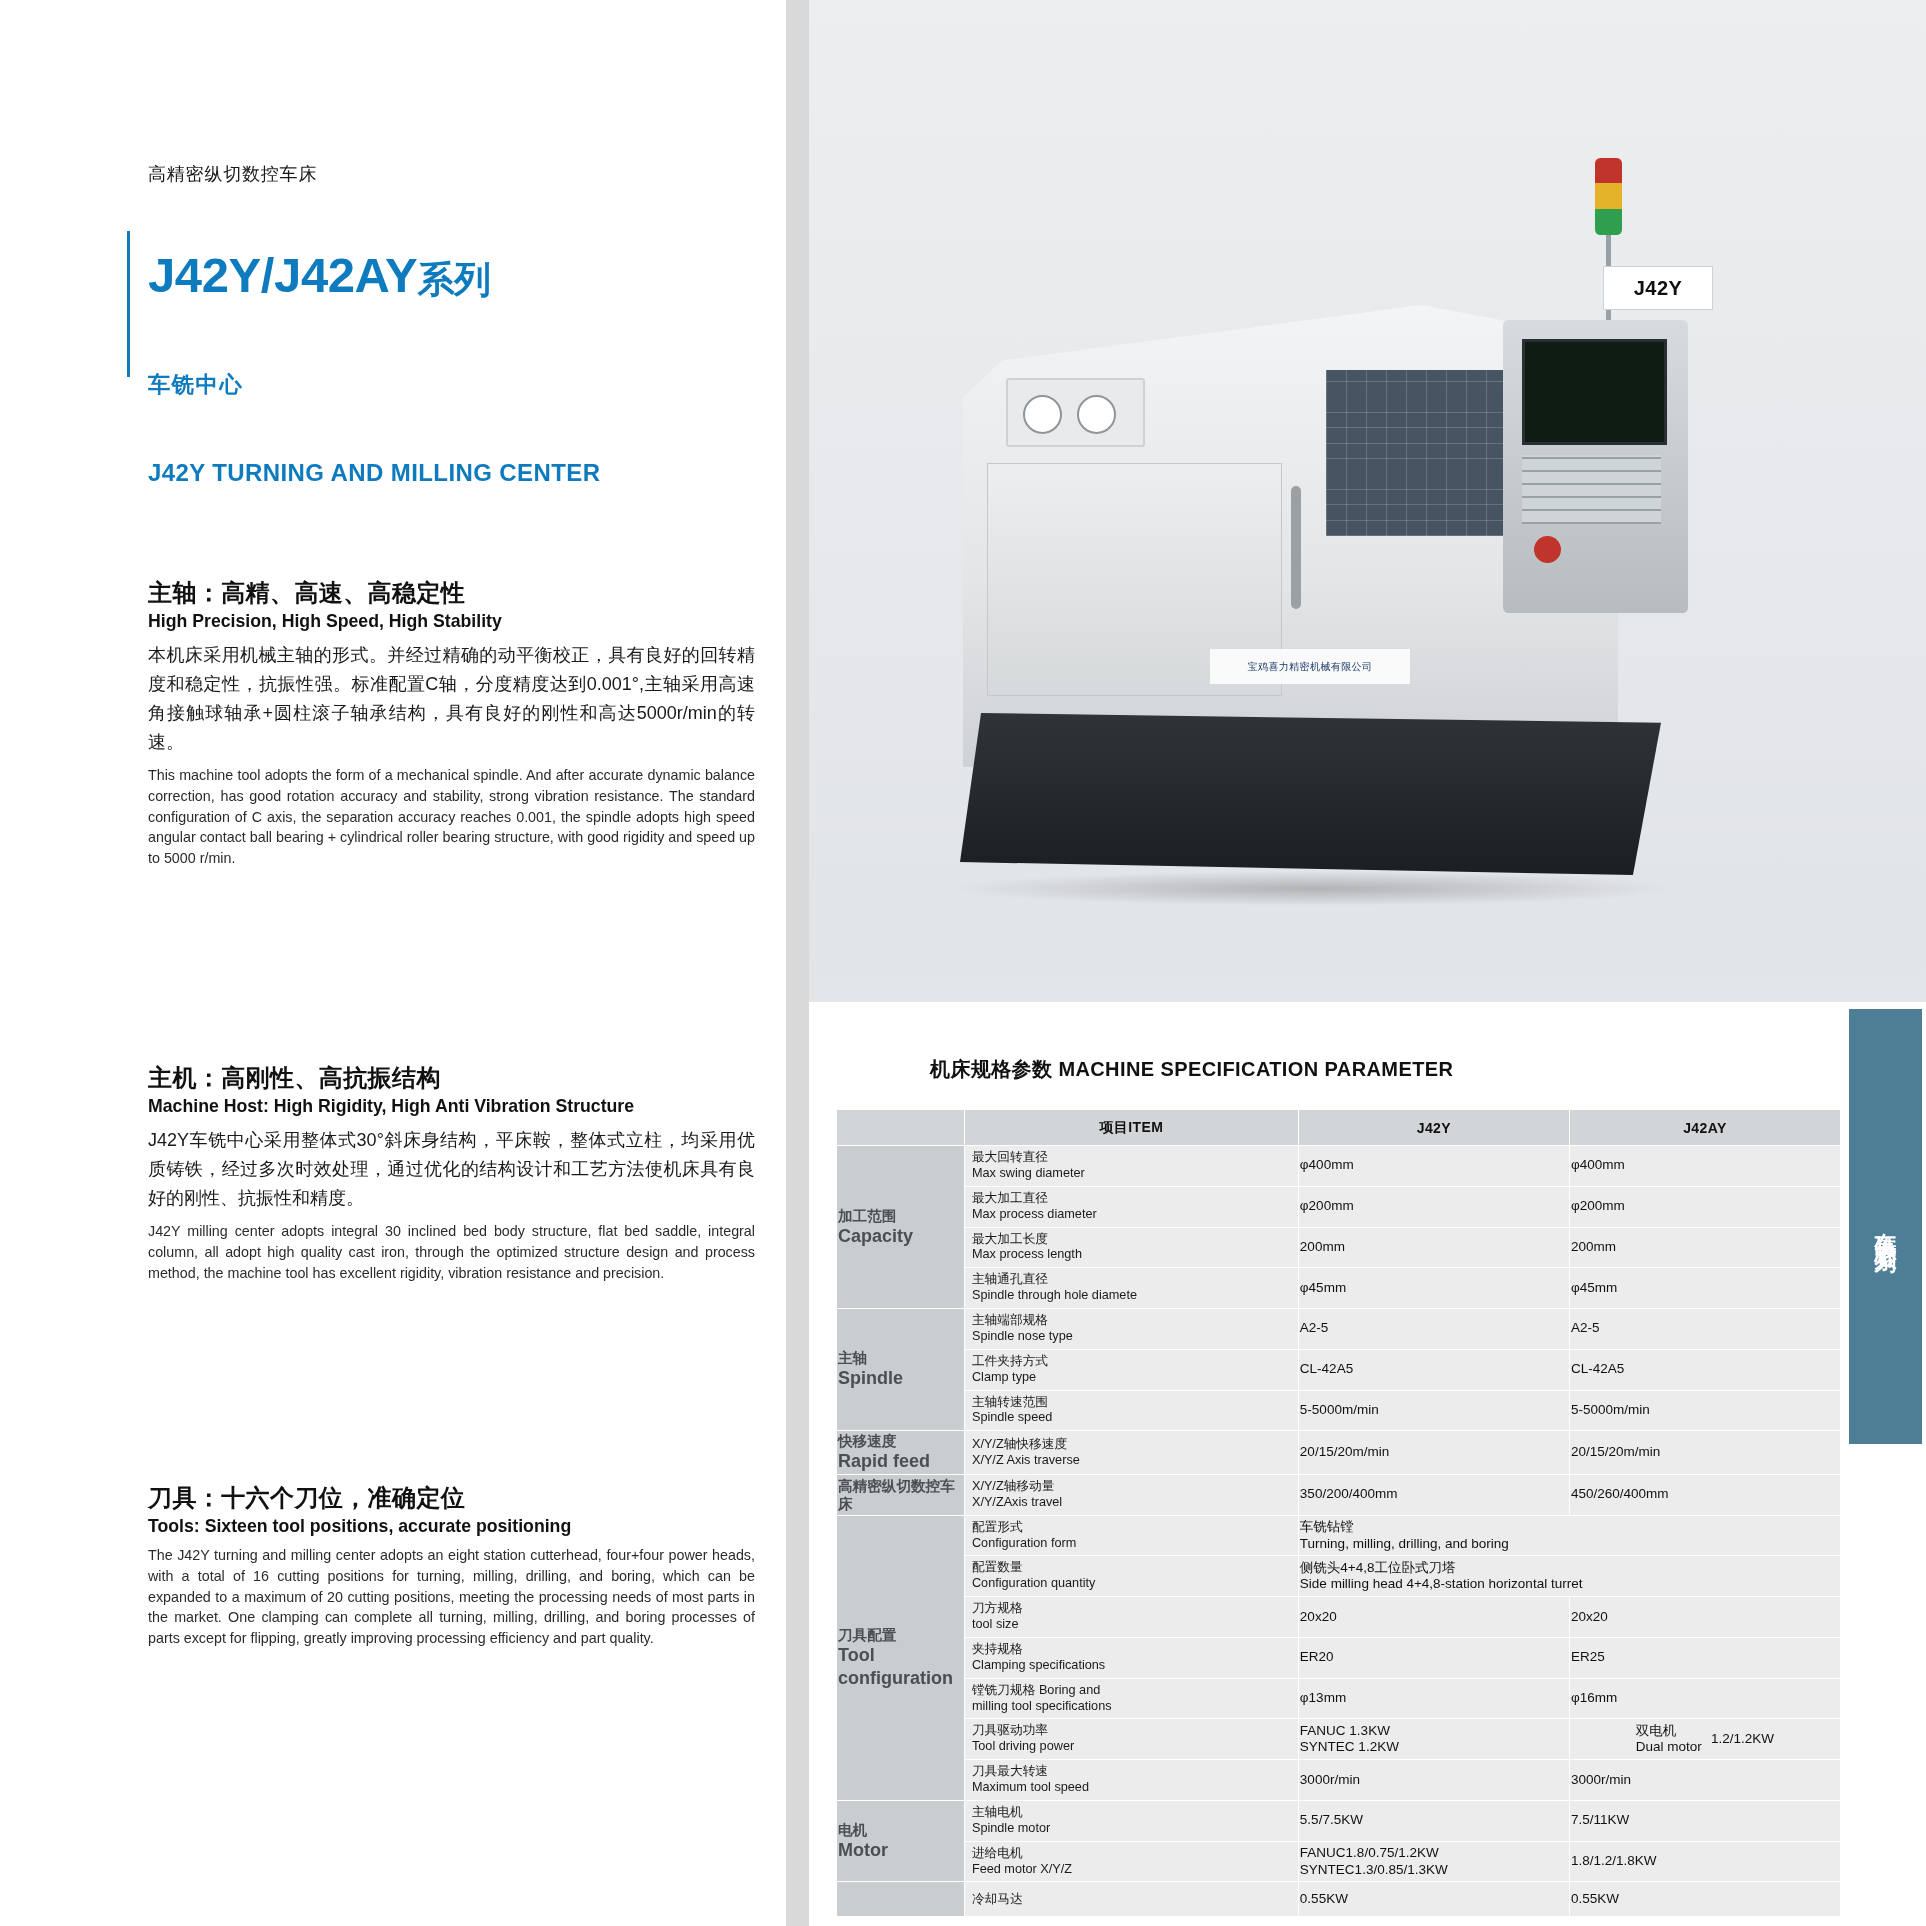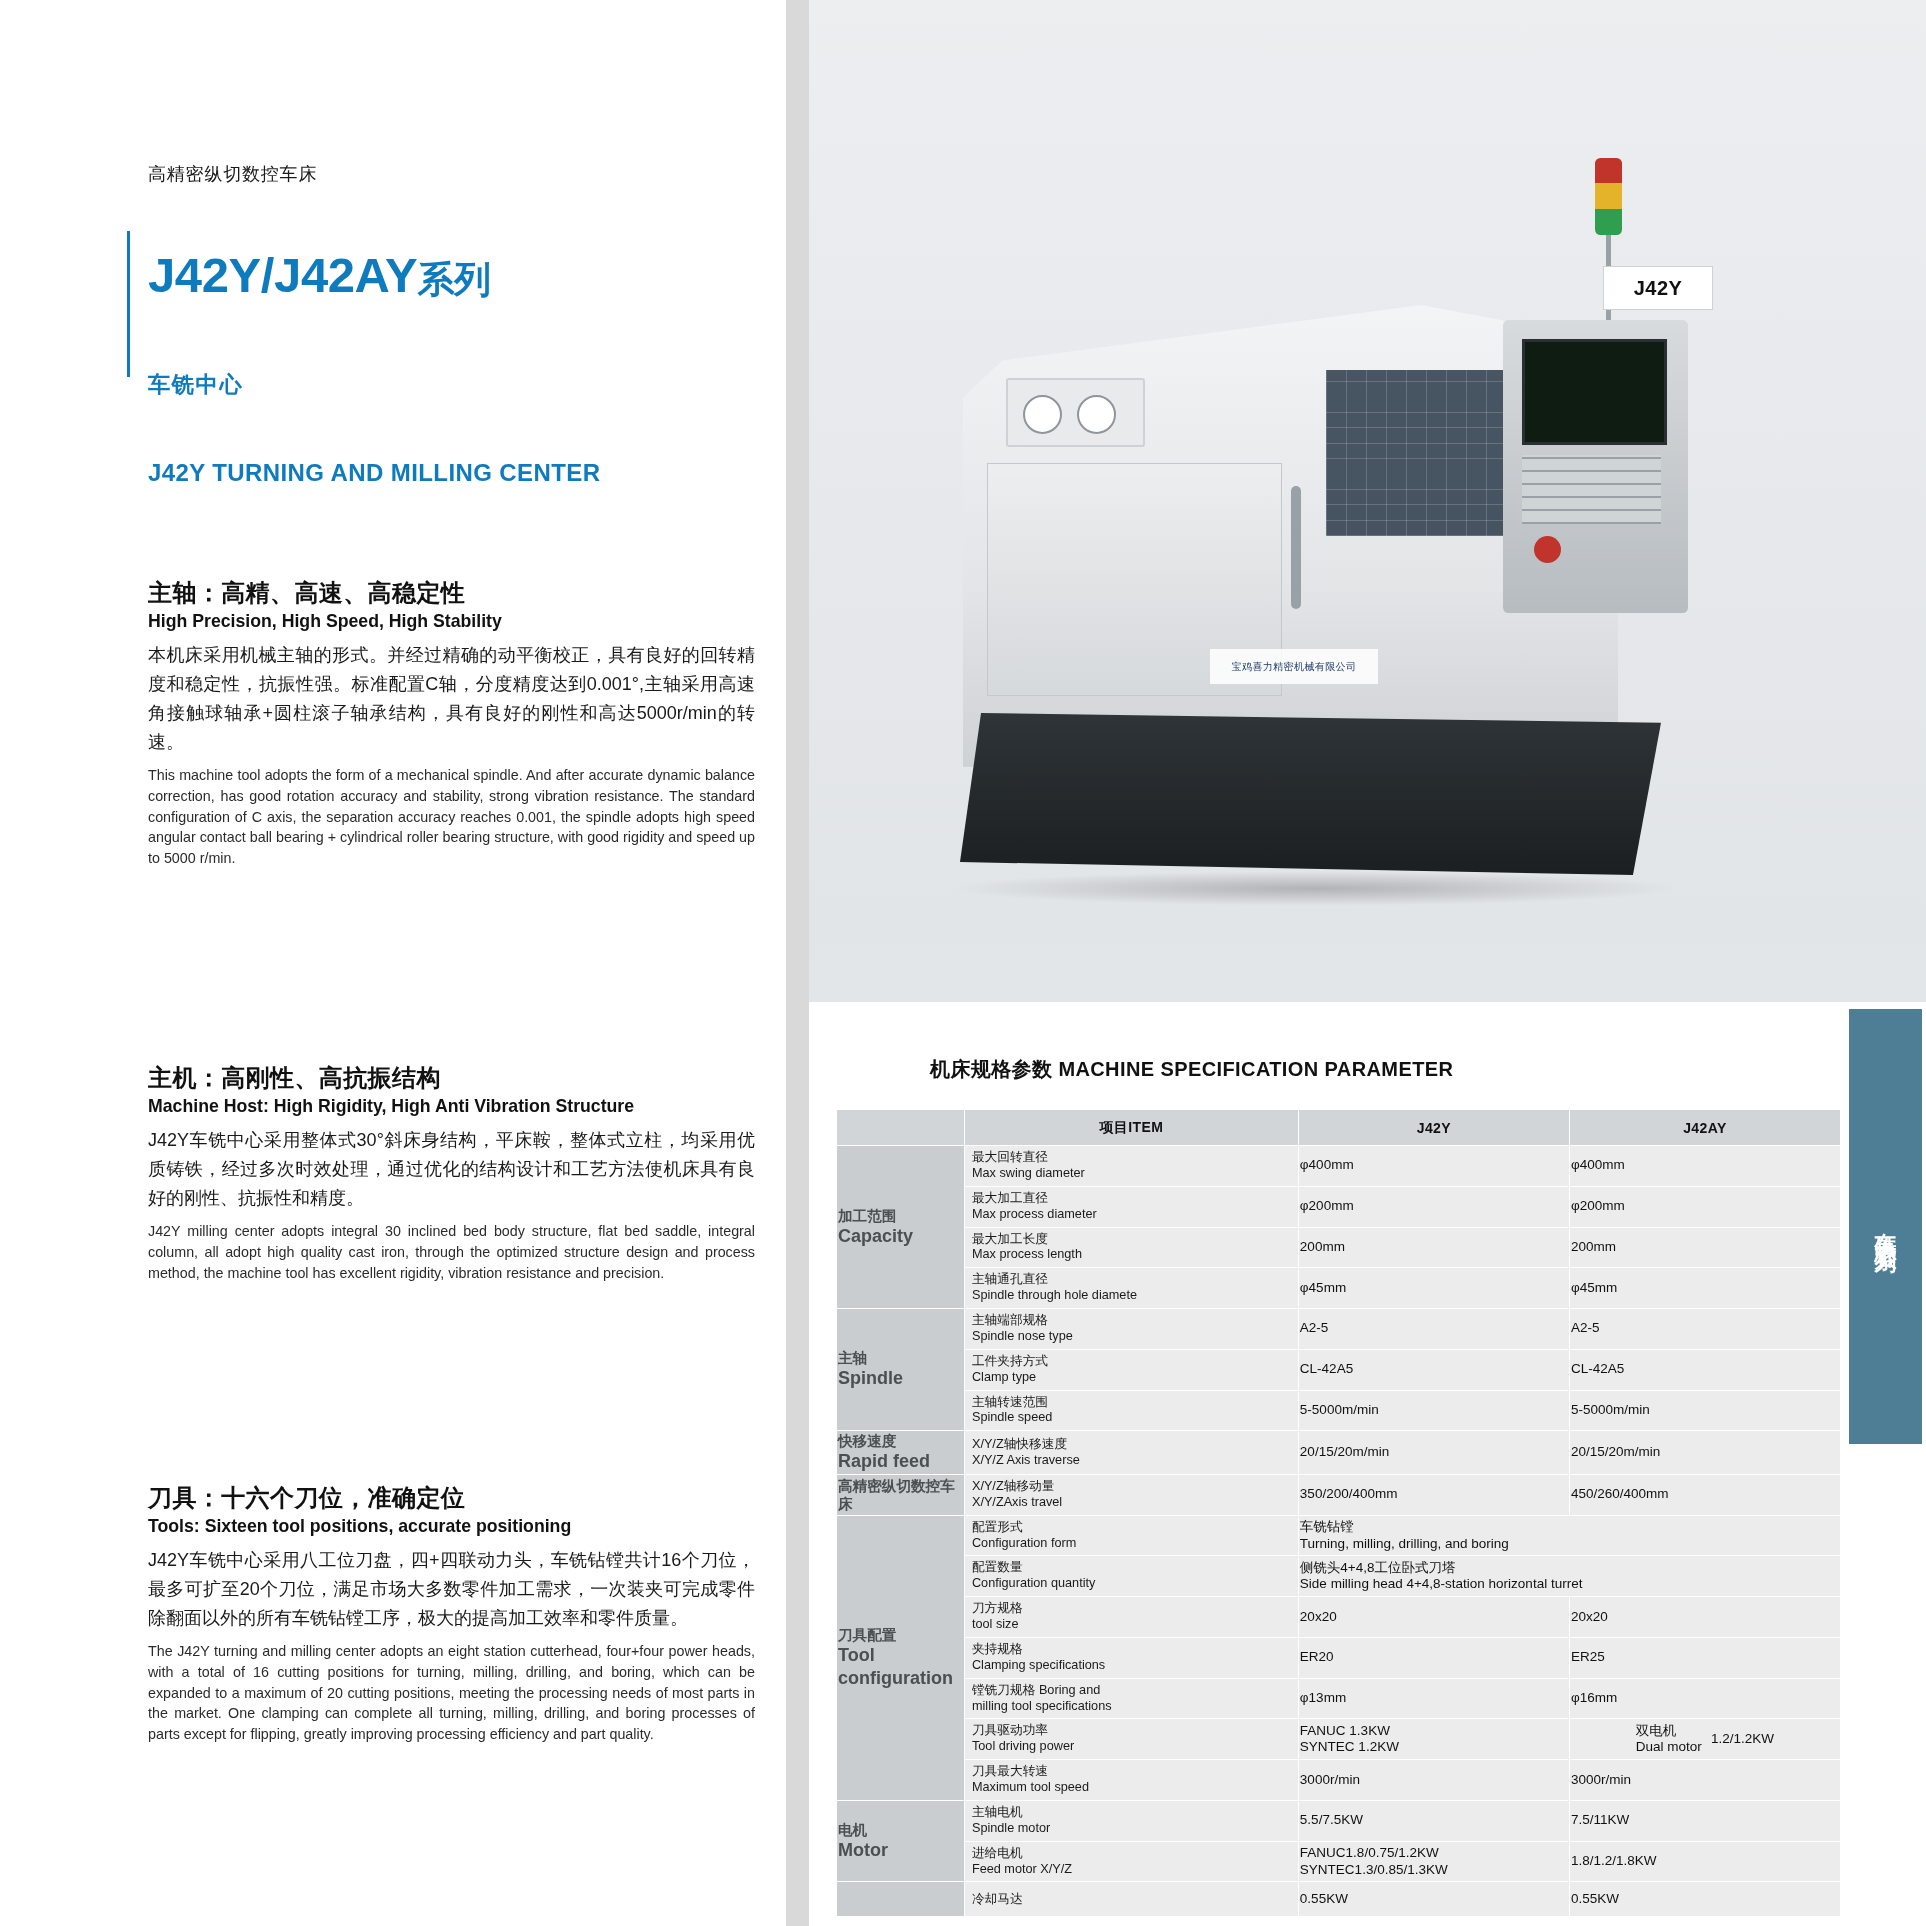--- a/index.html
+++ b/index.html
@@ -57,21 +57,21 @@
   .mp-red{position:absolute;left:663px;top:397px;width:27px;height:27px;border-radius:50%;background:#c0342c;}
   .mp-gauge{position:absolute;left:135px;top:239px;width:135px;height:65px;background:#e9eaec;border:2.3px solid #cfd2d5;border-radius:3.1px;}
   .mp-gauge i{position:absolute;top:15.4px;width:35px;height:35px;border-radius:50%;background:#fff;border:2.3px solid #8e969b;}
   .mp-door{position:absolute;left:116px;top:324px;width:293px;height:231px;background:linear-gradient(180deg,#eceeef,#d6d9db);border:1.9px solid #c4c8cb;}
   .mp-handle{position:absolute;left:420px;top:347px;width:10px;height:123px;background:#9aa1a6;border-radius:5.4px;}
   .mp-lamp{position:absolute;left:724px;top:19px;width:27px;height:77px;border-radius:5.4px;overflow:hidden;
     background:linear-gradient(180deg,#c0342c 0 33%,#e4b32a 33% 66%,#2f9e4f 66% 100%);}
   .mp-lamp-pole{position:absolute;left:735px;top:96px;width:5.4px;height:85px;background:#9aa1a6;}
   .mp-tag{position:absolute;left:732px;top:127px;width:108px;height:42px;background:#ffffff;border:1.5px solid #cfd2d5;
     display:flex;align-items:center;justify-content:center;font-size:20px;font-weight:bold;color:#111;letter-spacing:0.4px;}
-  .mp-logo{position:absolute;left:339px;top:510px;width:168px;height:35px;background:rgba(255,255,255,.85);
+  .mp-logo{position:absolute;left:339px;top:510px;width:200px;height:35px;background:rgba(255,255,255,.85);
     display:flex;align-items:center;justify-content:center;font-size:10px;color:#1a3a6b;letter-spacing:0.4px;}
   .mp-shadow{position:absolute;left:77px;top:732px;width:732px;height:35px;background:radial-gradient(ellipse at center,rgba(0,0,0,.22),rgba(0,0,0,0) 70%);}
 
   
   .spec-title{position:absolute;left:890px;top:1056px;font-size:20px;font-weight:bold;color:#111;letter-spacing:0.4px;margin-left:40px;}
   .spec-title .en{font-weight:bold;}
   table.spec{position:absolute;left:836px;top:1109px;width:1005px;border-collapse:collapse;}
   table.spec td,table.spec th{border:1.9px solid #ffffff;}
   .hdr td{background:#d2d5d8;color:#111;font-size:14px;font-weight:bold;text-align:center;height:33px;letter-spacing:0.4px;}
   .grp{background:#c9cdd0;color:#4b4f52;font-size:14.6px;font-weight:bold;text-align:left;width:100px;line-height:1.25;}
@@ -119,21 +119,20 @@
     <div class="sec" id="sec2">
       <h3>主机：高刚性、高抗振结构</h3>
       <h4>Machine Host: High Rigidity, High Anti Vibration Structure</h4>
       <p class="cn">J42Y车铣中心采用整体式30°斜床身结构，平床鞍，整体式立柱，均采用优质铸铁，经过多次时效处理，通过优化的结构设计和工艺方法使机床具有良好的刚性、抗振性和精度。</p>
       <p class="en">J42Y milling center adopts integral 30 inclined bed body structure, flat bed saddle, integral column, all adopt high quality cast iron, through the optimized structure design and process method, the machine tool has excellent rigidity, vibration resistance and precision.</p>
     </div>
 
     <div class="sec" id="sec3">
       <h3>刀具：十六个刀位，准确定位</h3>
       <h4>Tools: Sixteen tool positions, accurate positioning</h4>
-      <p class="cn">J42Y车铣中心采用八工位刀盘，四+四联动力头，车铣钻镗共计16个刀位，最多可扩至20个刀位，满足市场大多数零件加工需求，一次装夹可完成零件除翻面以外的所有车铣钻镗工序，极大的提高加工效率和零件质量。</p>
       <p class="en">The J42Y turning and milling center adopts an eight station cutterhead, four+four power heads, with a total of 16 cutting positions for turning, milling, drilling, and boring, which can be expanded to a maximum of 20 cutting positions, meeting the processing needs of most parts in the market. One clamping can complete all turning, milling, drilling, and boring processes of parts except for flipping, greatly improving processing efficiency and part quality.</p>
     </div>
 
   </div>
 
   <div class="machine-photo">
     <div class="mp-lamp"></div>
     <div class="mp-lamp-pole"></div>
     <div class="mp-body"></div>
     <div class="mp-gauge">

